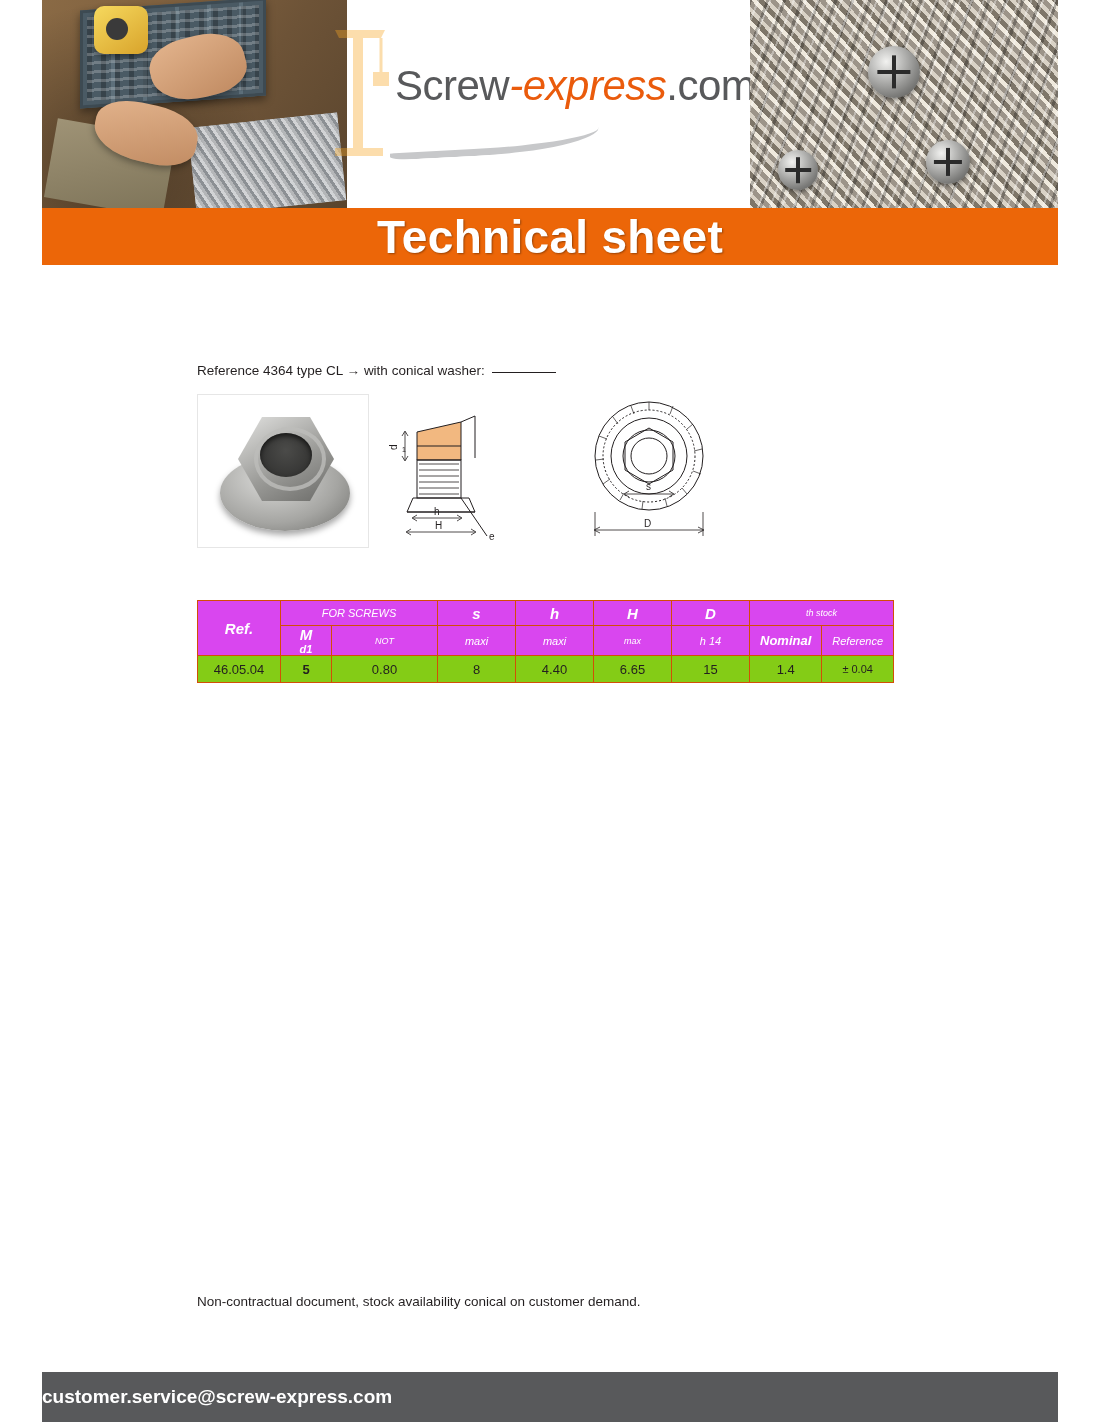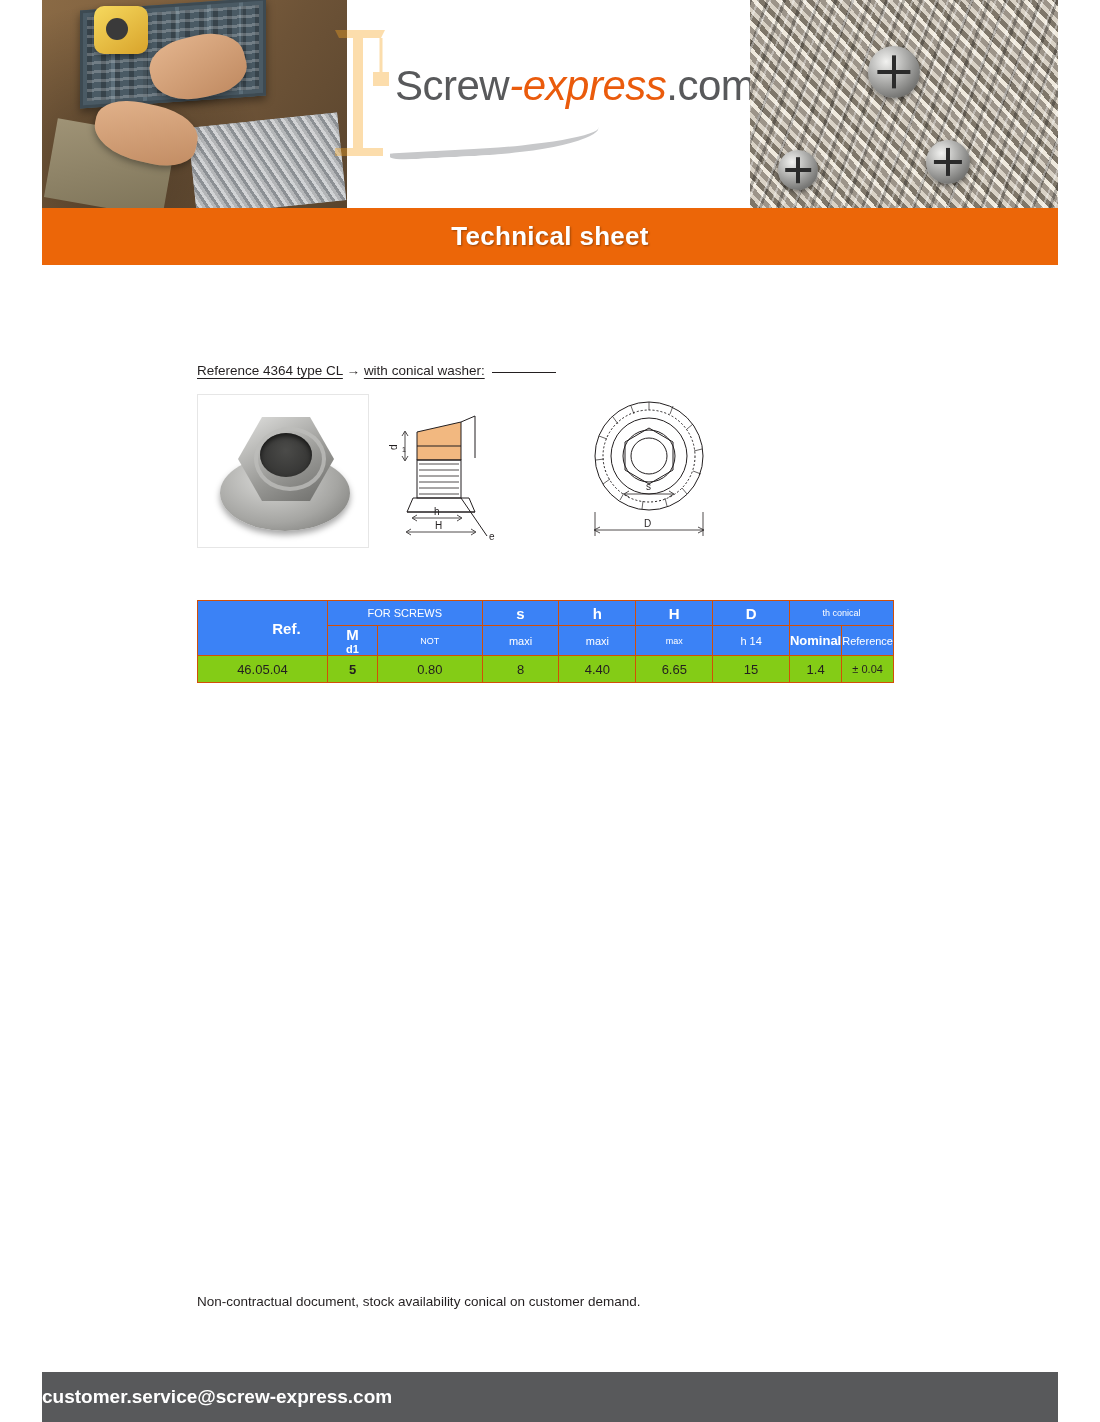--- a/index.html
+++ b/index.html
@@ -208,37 +208,36 @@
     top: 208px;
     width: 1016px;
     height: 57px;
     background: #ec6608;
     display: flex;
     align-items: center;
     justify-content: center;
   }
   .title-band .title-text {
     color: #ffffff;
-    font-size: 26px;
+    font-size: 46px;
     font-weight: bold;
     letter-spacing: 0.3px;
     text-shadow: 1px 1px 2px rgba(0,0,0,.35);
   }
 
   
   .ref-line {
     position: absolute;
     left: 197px;
     top: 363px;
     font-size: 13.5px;
     color: #231f20;
     white-space: nowrap;
   }
   .ref-line .underline-part {
-    text-decoration: underline;
     text-underline-offset: 3px;
   }
   .ref-line .tail {
     display: inline-block;
     width: 64px;
     border-bottom: 1px solid #231f20;
     margin-left: 4px;
     vertical-align: 2px;
   }
 
@@ -325,23 +324,24 @@
     font-size: 12.5px;
   }
   .spec-table td, .spec-table th {
     border: 1px solid #d24f06;
     text-align: center;
     vertical-align: middle;
     padding: 0;
     height: 24px;
   }
   .hdr {
-    background: #3b82f6;
+    background: #d946ef;
     color: #ffffff;
     font-weight: bold;
+    font-style: italic;
   }
   .hdr.small {
     font-size: 9px;
     font-weight: normal;
   }
   .hdr.med {
     font-size: 11px;
     font-weight: normal;
   }
   .hdr.big {
@@ -538,27 +538,27 @@
         <text x="59" y="96">s</text>
         <text x="57" y="133">D</text>
       </g>
     </svg>
   </div>
 </div>
 
 <table class="spec-table">
   <tbody>
     <tr>
-      <td class="hdr big" rowspan="3" style="width:82px;padding-left:48px;">Ref.</td>
+      <td class="hdr big" rowspan="3" style="width:82px;">Ref.</td>
       <td class="hdr med" colspan="2" style="width:155px;">FOR SCREWS</td>
       <td class="hdr big" rowspan="2" style="width:77px;">s</td>
       <td class="hdr big" rowspan="2" style="width:77px;">h</td>
       <td class="hdr big" rowspan="2" style="width:77px;">H</td>
       <td class="hdr big" rowspan="2" style="width:77px;">D</td>
-      <td class="hdr small" colspan="2" style="width:152px;">th conical</td>
+      <td class="hdr small" colspan="2" style="width:152px;">th stock</td>
     </tr>
     <tr>
       <td class="hdr big" rowspan="2" style="width:50px;">
         <div>M</div>
         <div style="font-size:11px;">d1</div>
       </td>
       <td class="hdr small" rowspan="2" style="width:105px;">NOT</td>
       <td class="hdr nominal" rowspan="2">Nominal</td>
       <td class="hdr med" rowspan="2">Reference</td>
     </tr>

